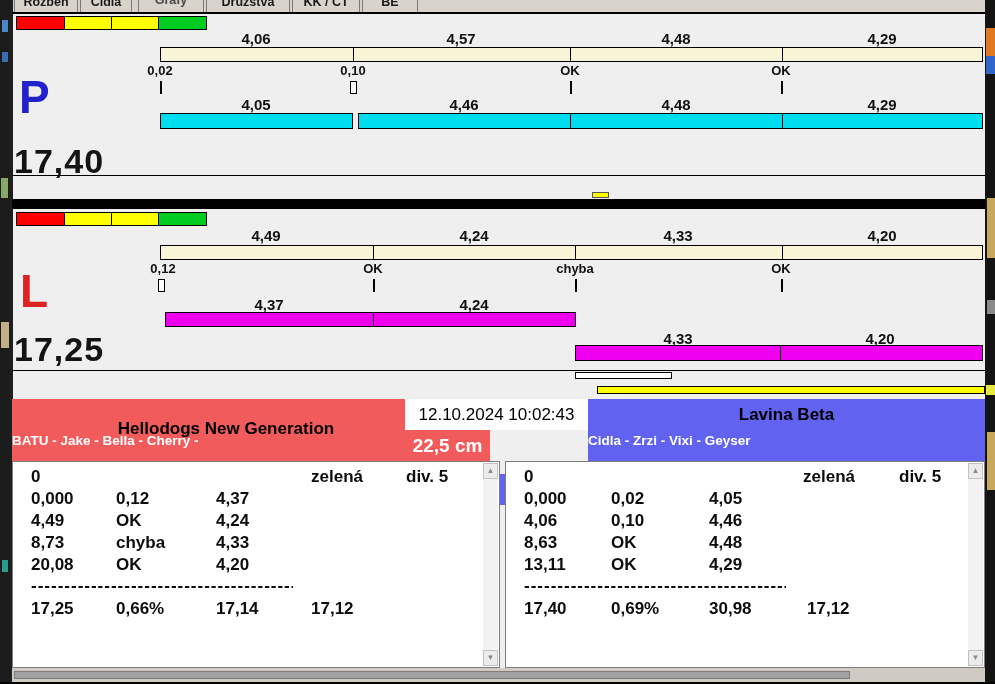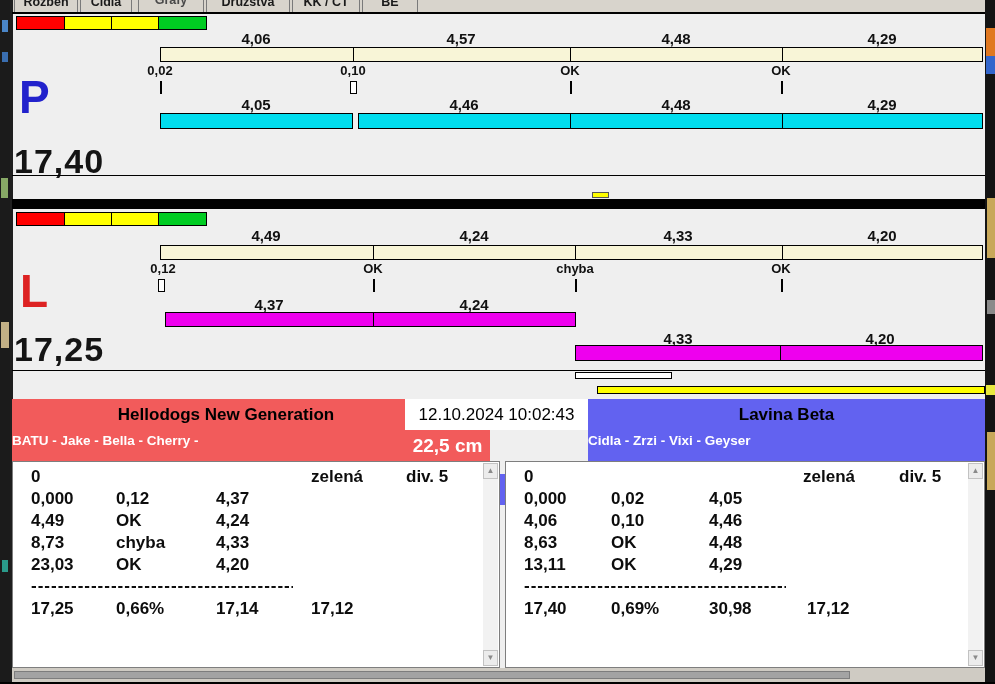--- a/index.html
+++ b/index.html
@@ -154,21 +154,21 @@
 
     <div class="lane-letter" style="left: 20px; top: 268px; color: rgb(221, 34, 34);">L</div>
     <div class="lane-total" style="left:14px;top:330px;">17,25</div>
   </div>
   <div class="hline" style="top:370px;"></div>
 
   <div class="abs" style="left:575px;top:372px;width:97px;height:7px;background:#fff;border:1px solid #000;"></div>
   <div class="abs" style="left: 597px; top: 386px; width: 388px; height: 8px; border: 1px solid rgb(0, 0, 0); background-color: rgb(255, 255, 0);"></div>
 
   <div class="abs" style="left: 12px; top: 399px; width: 393px; height: 62px; background-color: rgb(242, 91, 91);">
-    <div class="team-title" style="top:6px;padding-left:35px;">Hellodogs New Generation</div>
+    <div class="team-title" style="top:20px;padding-left:35px;">Hellodogs New Generation</div>
     <div class="team-dogs" style="top:34px;">BATU - Jake - Bella - Cherry -</div>
   </div>
   <div class="timestamp" style="left:405px;top:399px;width:183px;height:31px;">12.10.2024 10:02:43</div>
   <div class="height-box" style="left: 405px; top: 430px; width: 85px; background-color: rgb(242, 91, 91);">22,5 cm</div>
   <div class="height-box" style="left: 491px; top: 430px; width: 97px; background-color: rgb(98, 98, 240); margin-top: 44px;">20 cm</div>
   <div class="abs" style="left: 588px; top: 399px; width: 397px; height: 62px; background-color: rgb(98, 98, 240);">
     <div class="team-title" style="top:6px;">Lavina Beta</div>
     <div class="team-dogs" style="top:34px;">Cidla - Zrzi - Vixi - Geyser</div>
   </div>
 
@@ -178,21 +178,21 @@
     <div class="cell" style="left:393px;top:5px;">div. 5</div>
     <div class="cell" style="left:18px;top:27px;">0,000</div>
     <div class="cell" style="left:103px;top:27px;">0,12</div>
     <div class="cell" style="left:203px;top:27px;">4,37</div>
     <div class="cell" style="left:18px;top:49px;">4,49</div>
     <div class="cell" style="left:103px;top:49px;">OK</div>
     <div class="cell" style="left:203px;top:49px;">4,24</div>
     <div class="cell" style="left:18px;top:71px;">8,73</div>
     <div class="cell" style="left:103px;top:71px;">chyba</div>
     <div class="cell" style="left:203px;top:71px;">4,33</div>
-    <div class="cell" style="left:18px;top:93px;">23,03</div>
+    <div class="cell" style="left:18px;top:93px;">20,08</div>
     <div class="cell" style="left:103px;top:93px;">OK</div>
     <div class="cell" style="left:203px;top:93px;">4,20</div>
     <div class="cell dashes" style="left:18px;top:114px;">--------------------------------------------</div>
     <div class="cell" style="left:18px;top:137px;">17,25</div>
     <div class="cell" style="left:103px;top:137px;text-align:center;">0,66%</div>
     <div class="cell" style="left:203px;top:137px;">17,14</div>
     <div class="cell" style="left:298px;top:137px;">17,12</div>
     <div class="vscroll">
       <div class="sbtn" style="top:0;">▲</div>
       <div class="sbtn" style="bottom:0;">▼</div>

